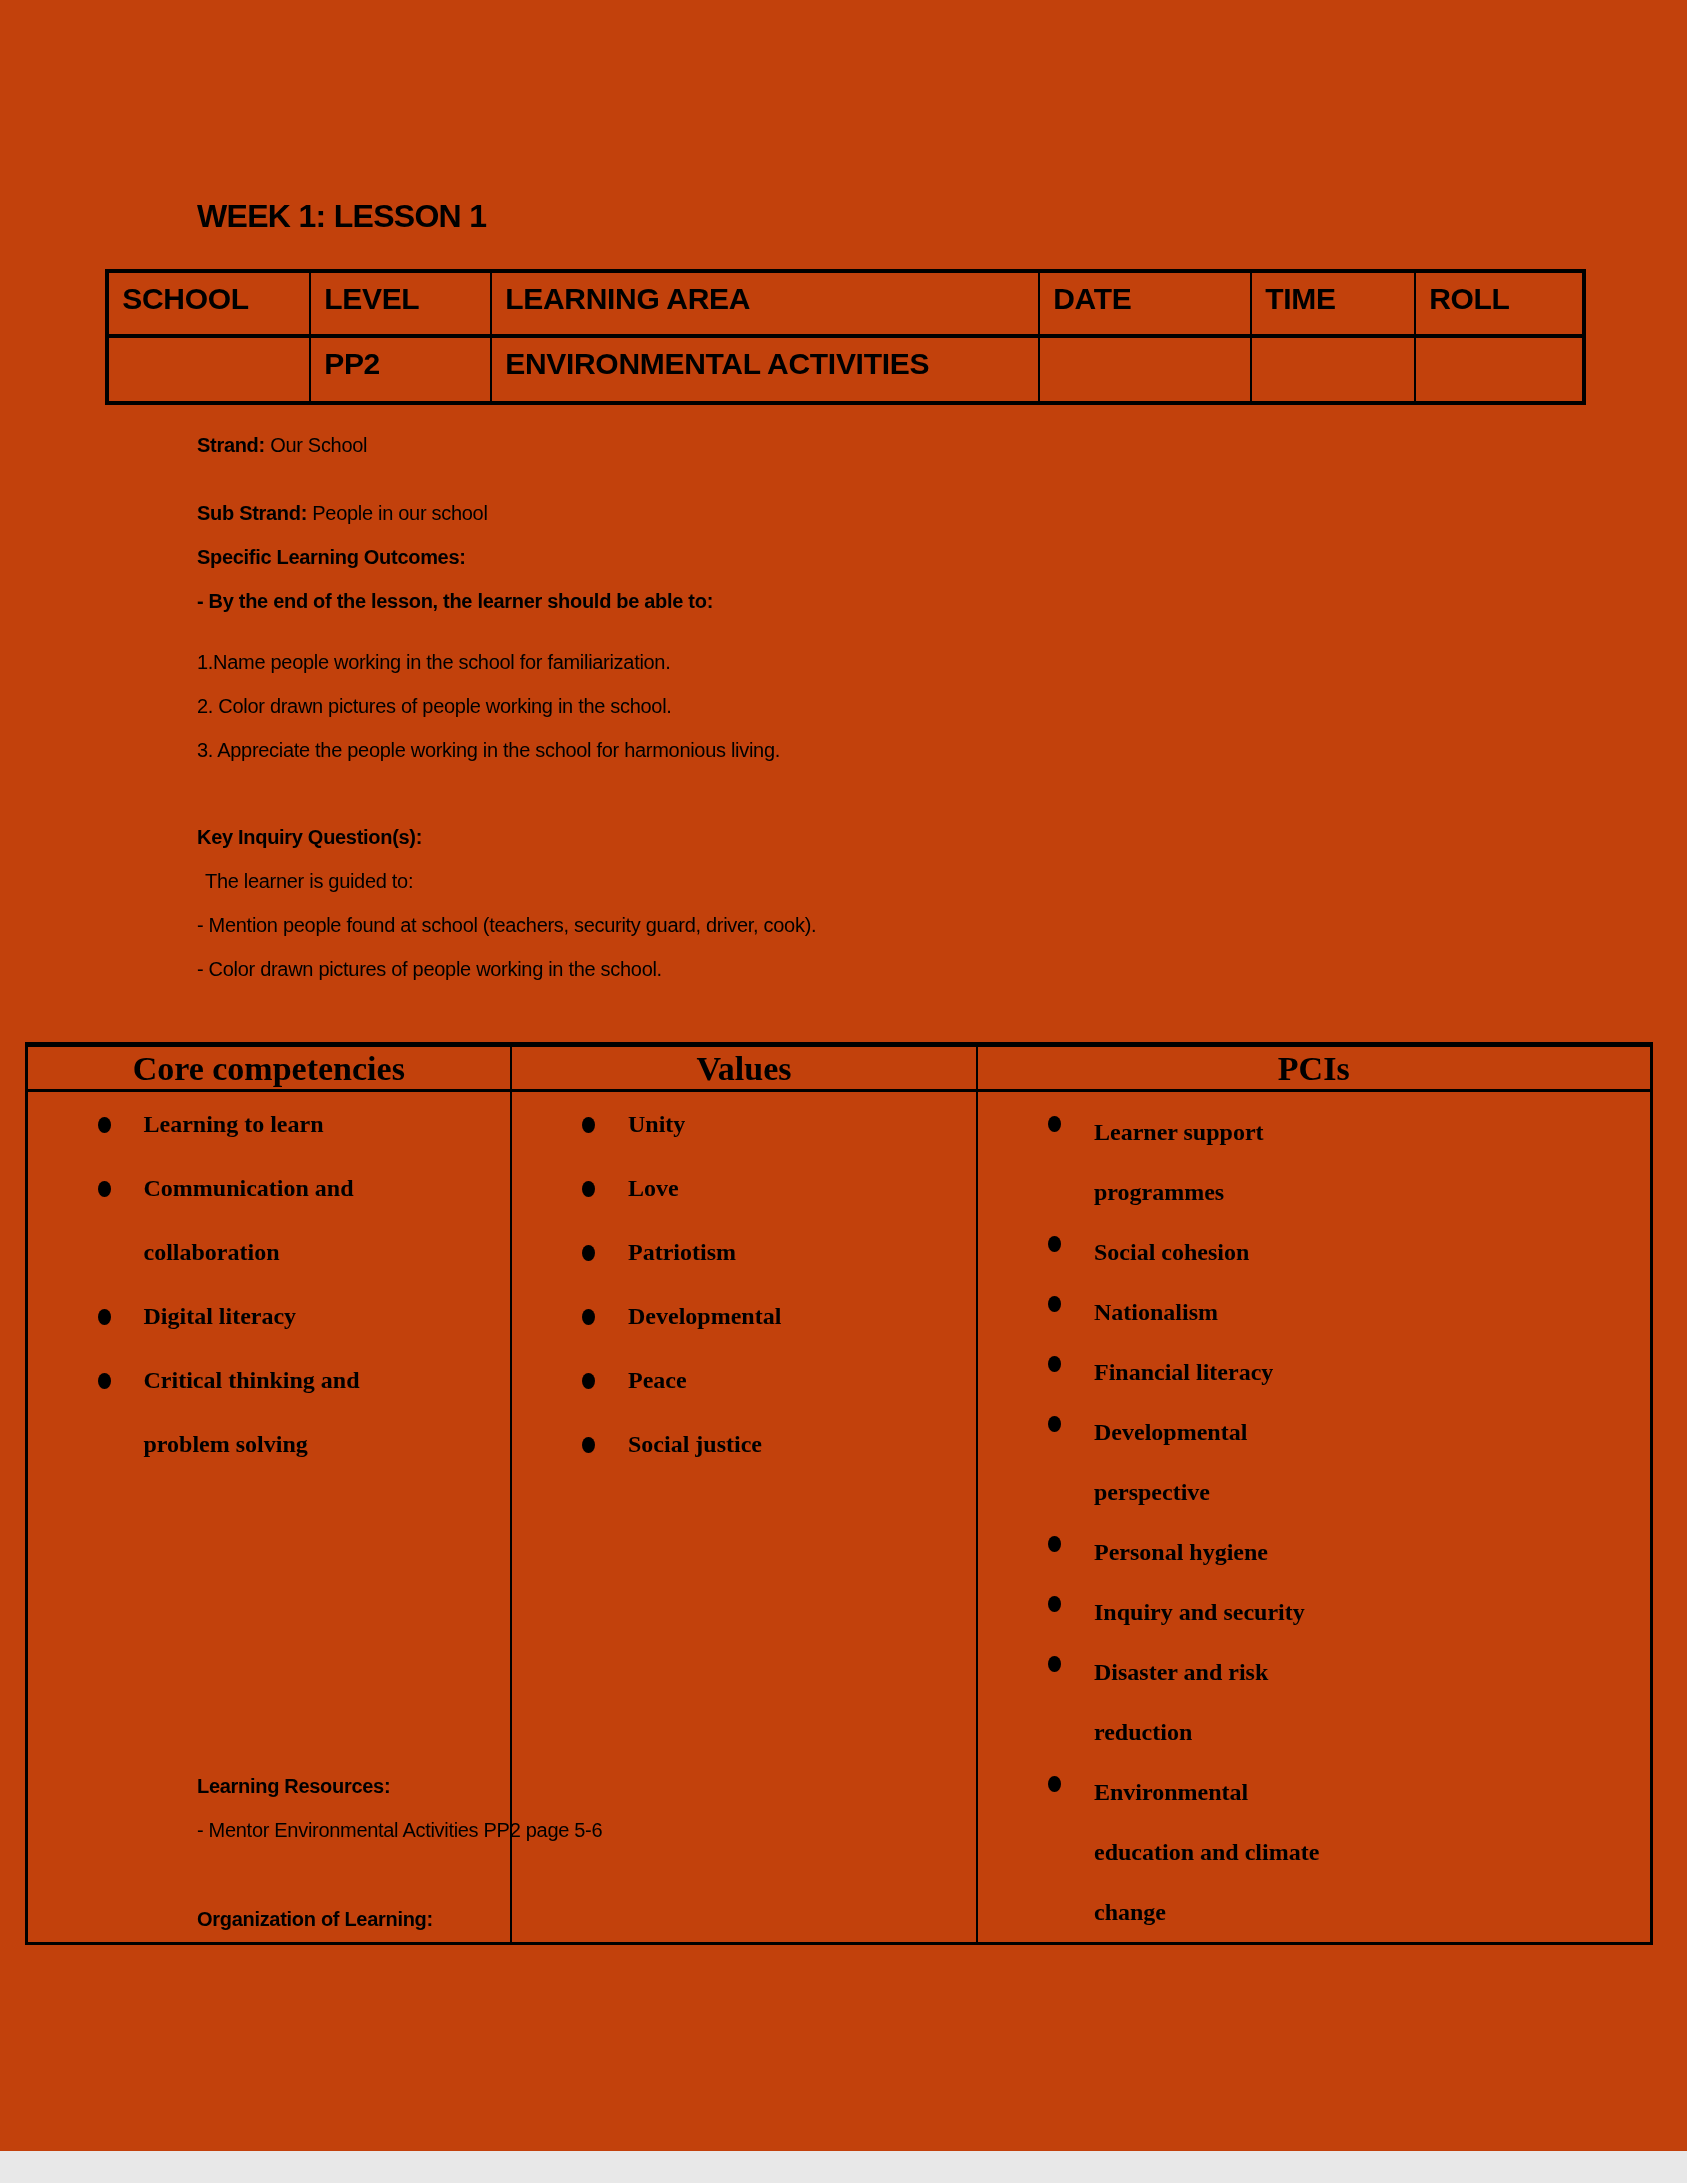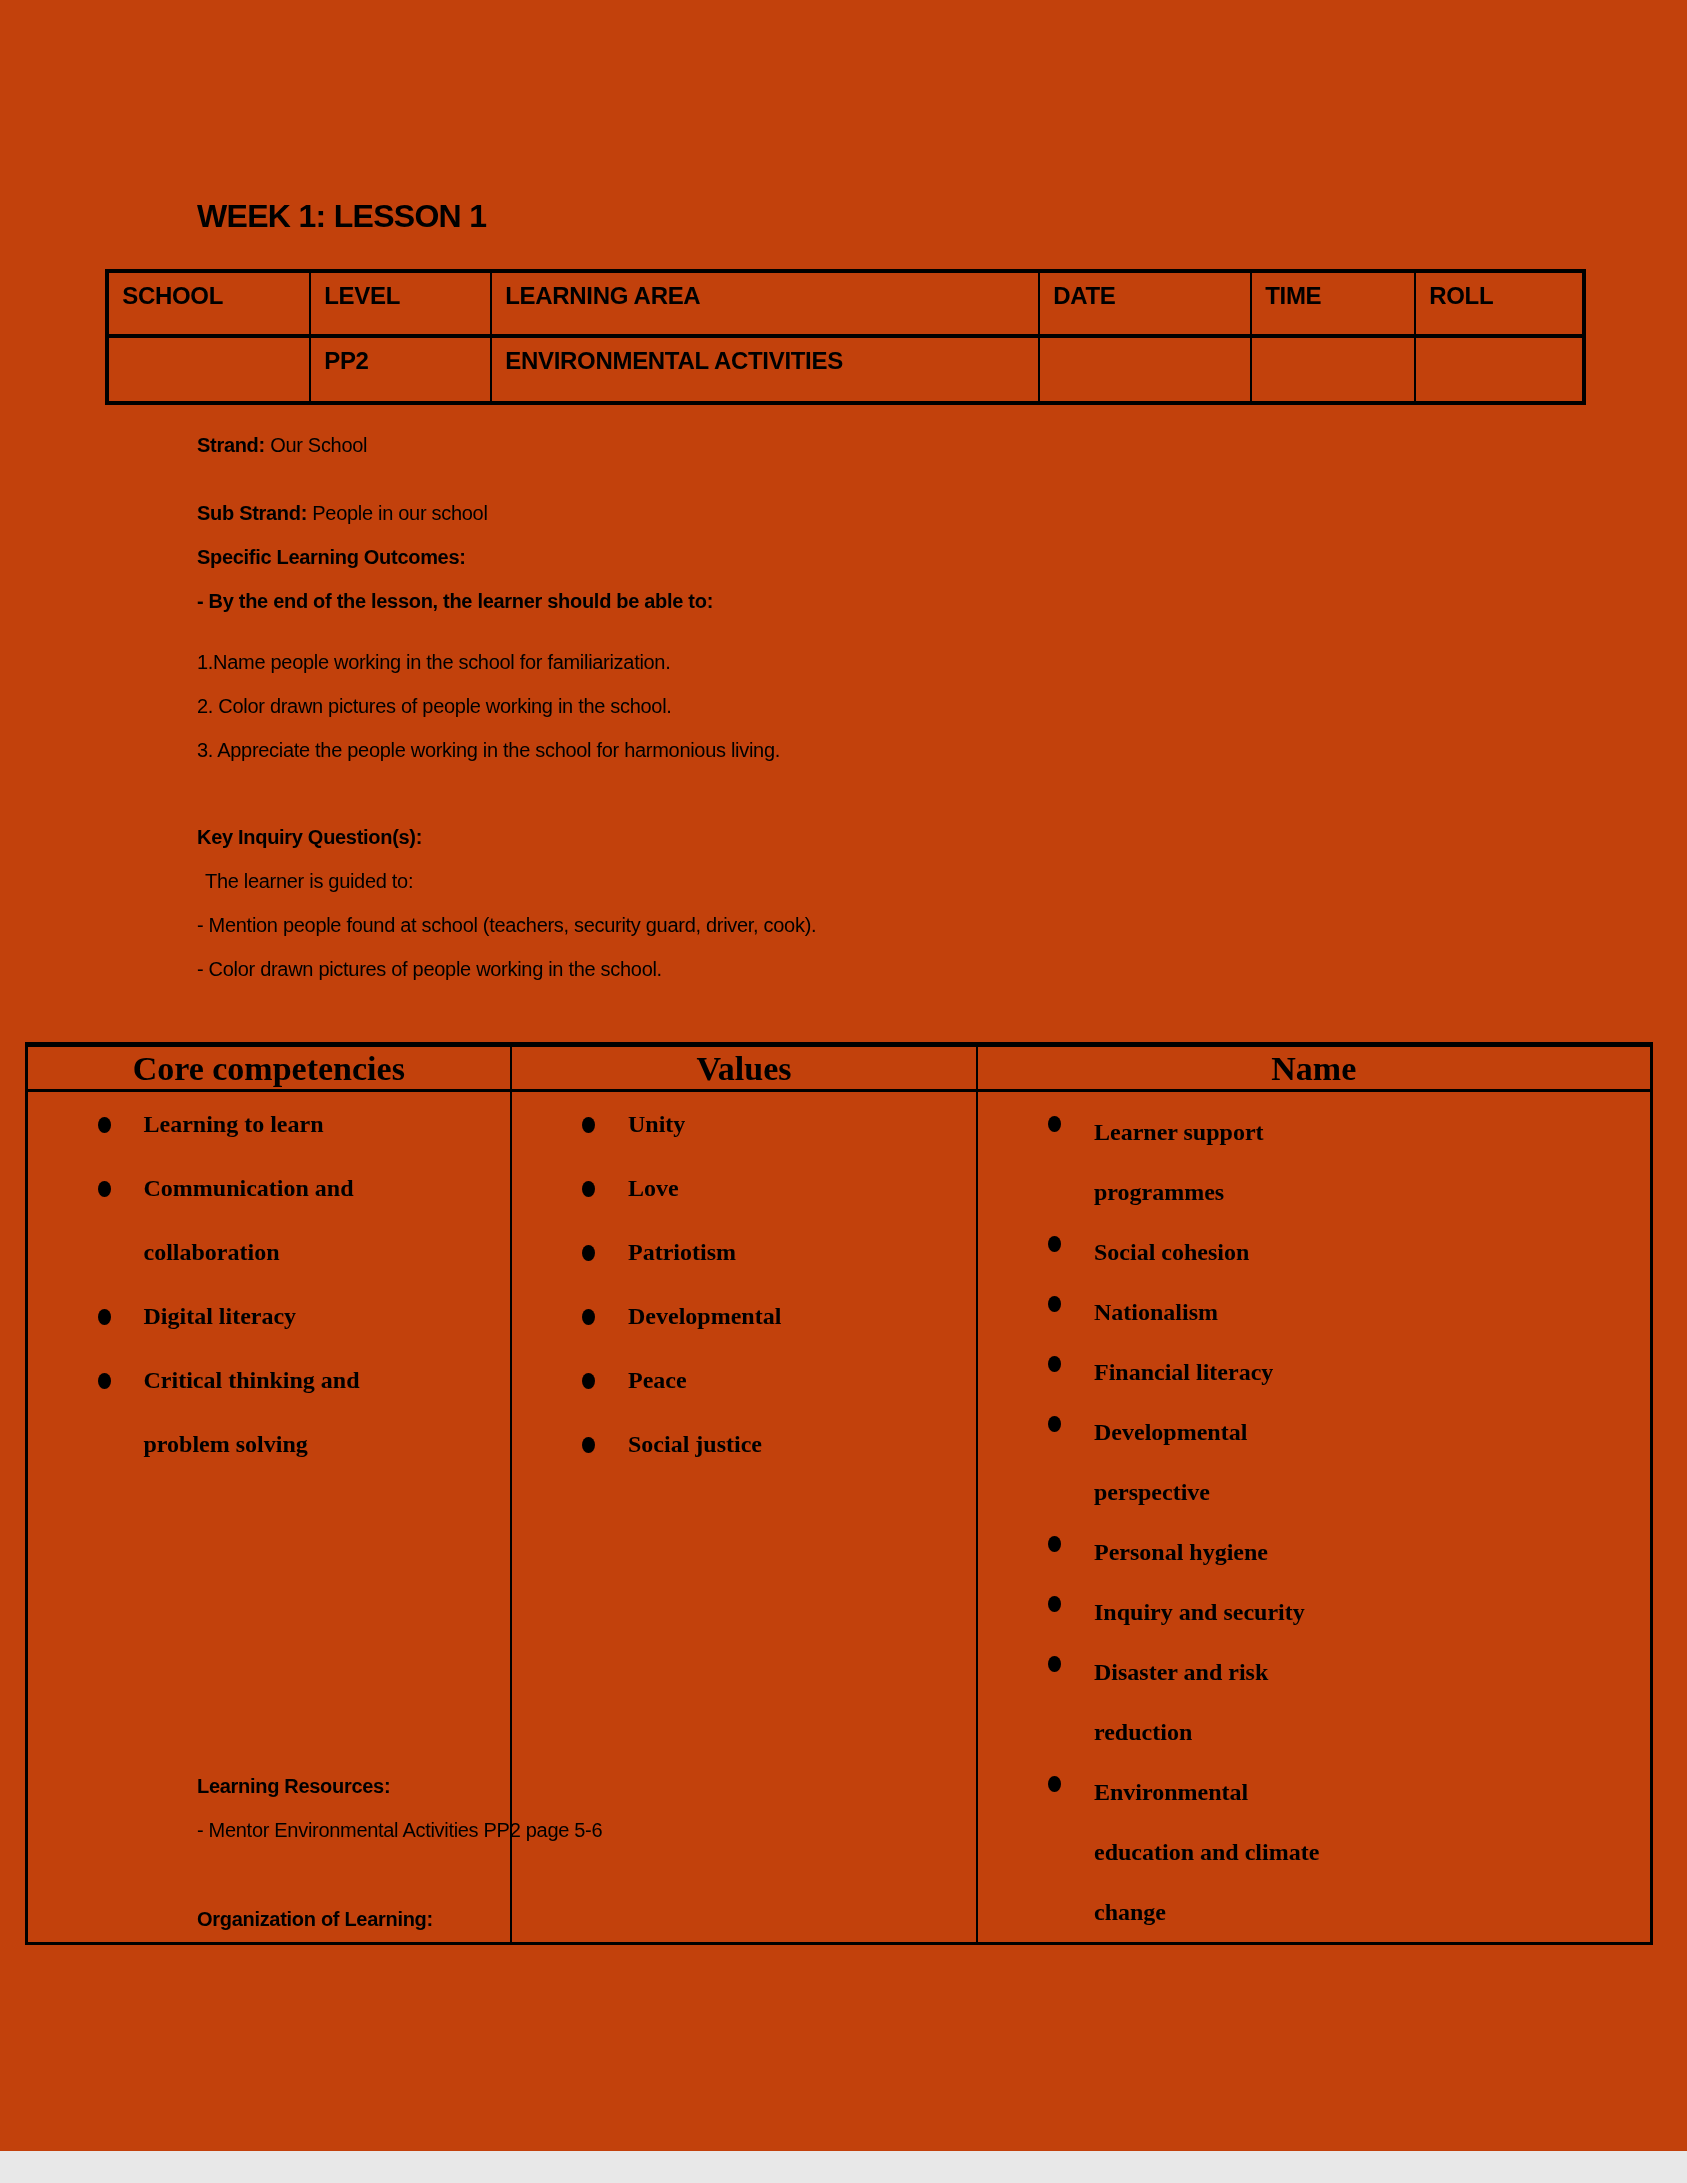--- a/index.html
+++ b/index.html
@@ -23,21 +23,21 @@
 
   
   table.t1 {
     position:absolute; left:105px; top:269px;
     width:1477px; border-collapse:collapse; table-layout:fixed;
     border:4px solid #000;
   }
   table.t1 td {
     border:2.6px solid #000;
     vertical-align:top;
-    font-size:24px; font-weight:bold; letter-spacing:-0.3px;
+    font-size:30px; font-weight:bold; letter-spacing:-0.3px;
     padding:8.6px 8px 0 13.2px;
   }
   table.t1 thead tr { height:65px; }
   table.t1 thead td { border-bottom:4px solid #000; }
   table.t1 tbody tr { height:67px; }
 
   
   table.t2 {
     position:absolute; left:24.5px; top:1042px;
     width:1625px; border-collapse:collapse; table-layout:fixed;
@@ -130,21 +130,21 @@
   <table class="t2">
     <colgroup>
       <col style="width:485px">
         <col style="width:466px">
         <col style="width:674px">
     </colgroup>
     <thead>
       <tr>
         <td>Core competencies</td>
         <td>Values</td>
-        <td>Name</td>
+        <td>PCIs</td>
       </tr>
     </thead>
     <tbody>
       <tr>
         <td>
           <ul class="wide">
               <li>Learning to learn</li>
               <li>Communication and
 collaboration</li>
               <li>Digital literacy</li>

